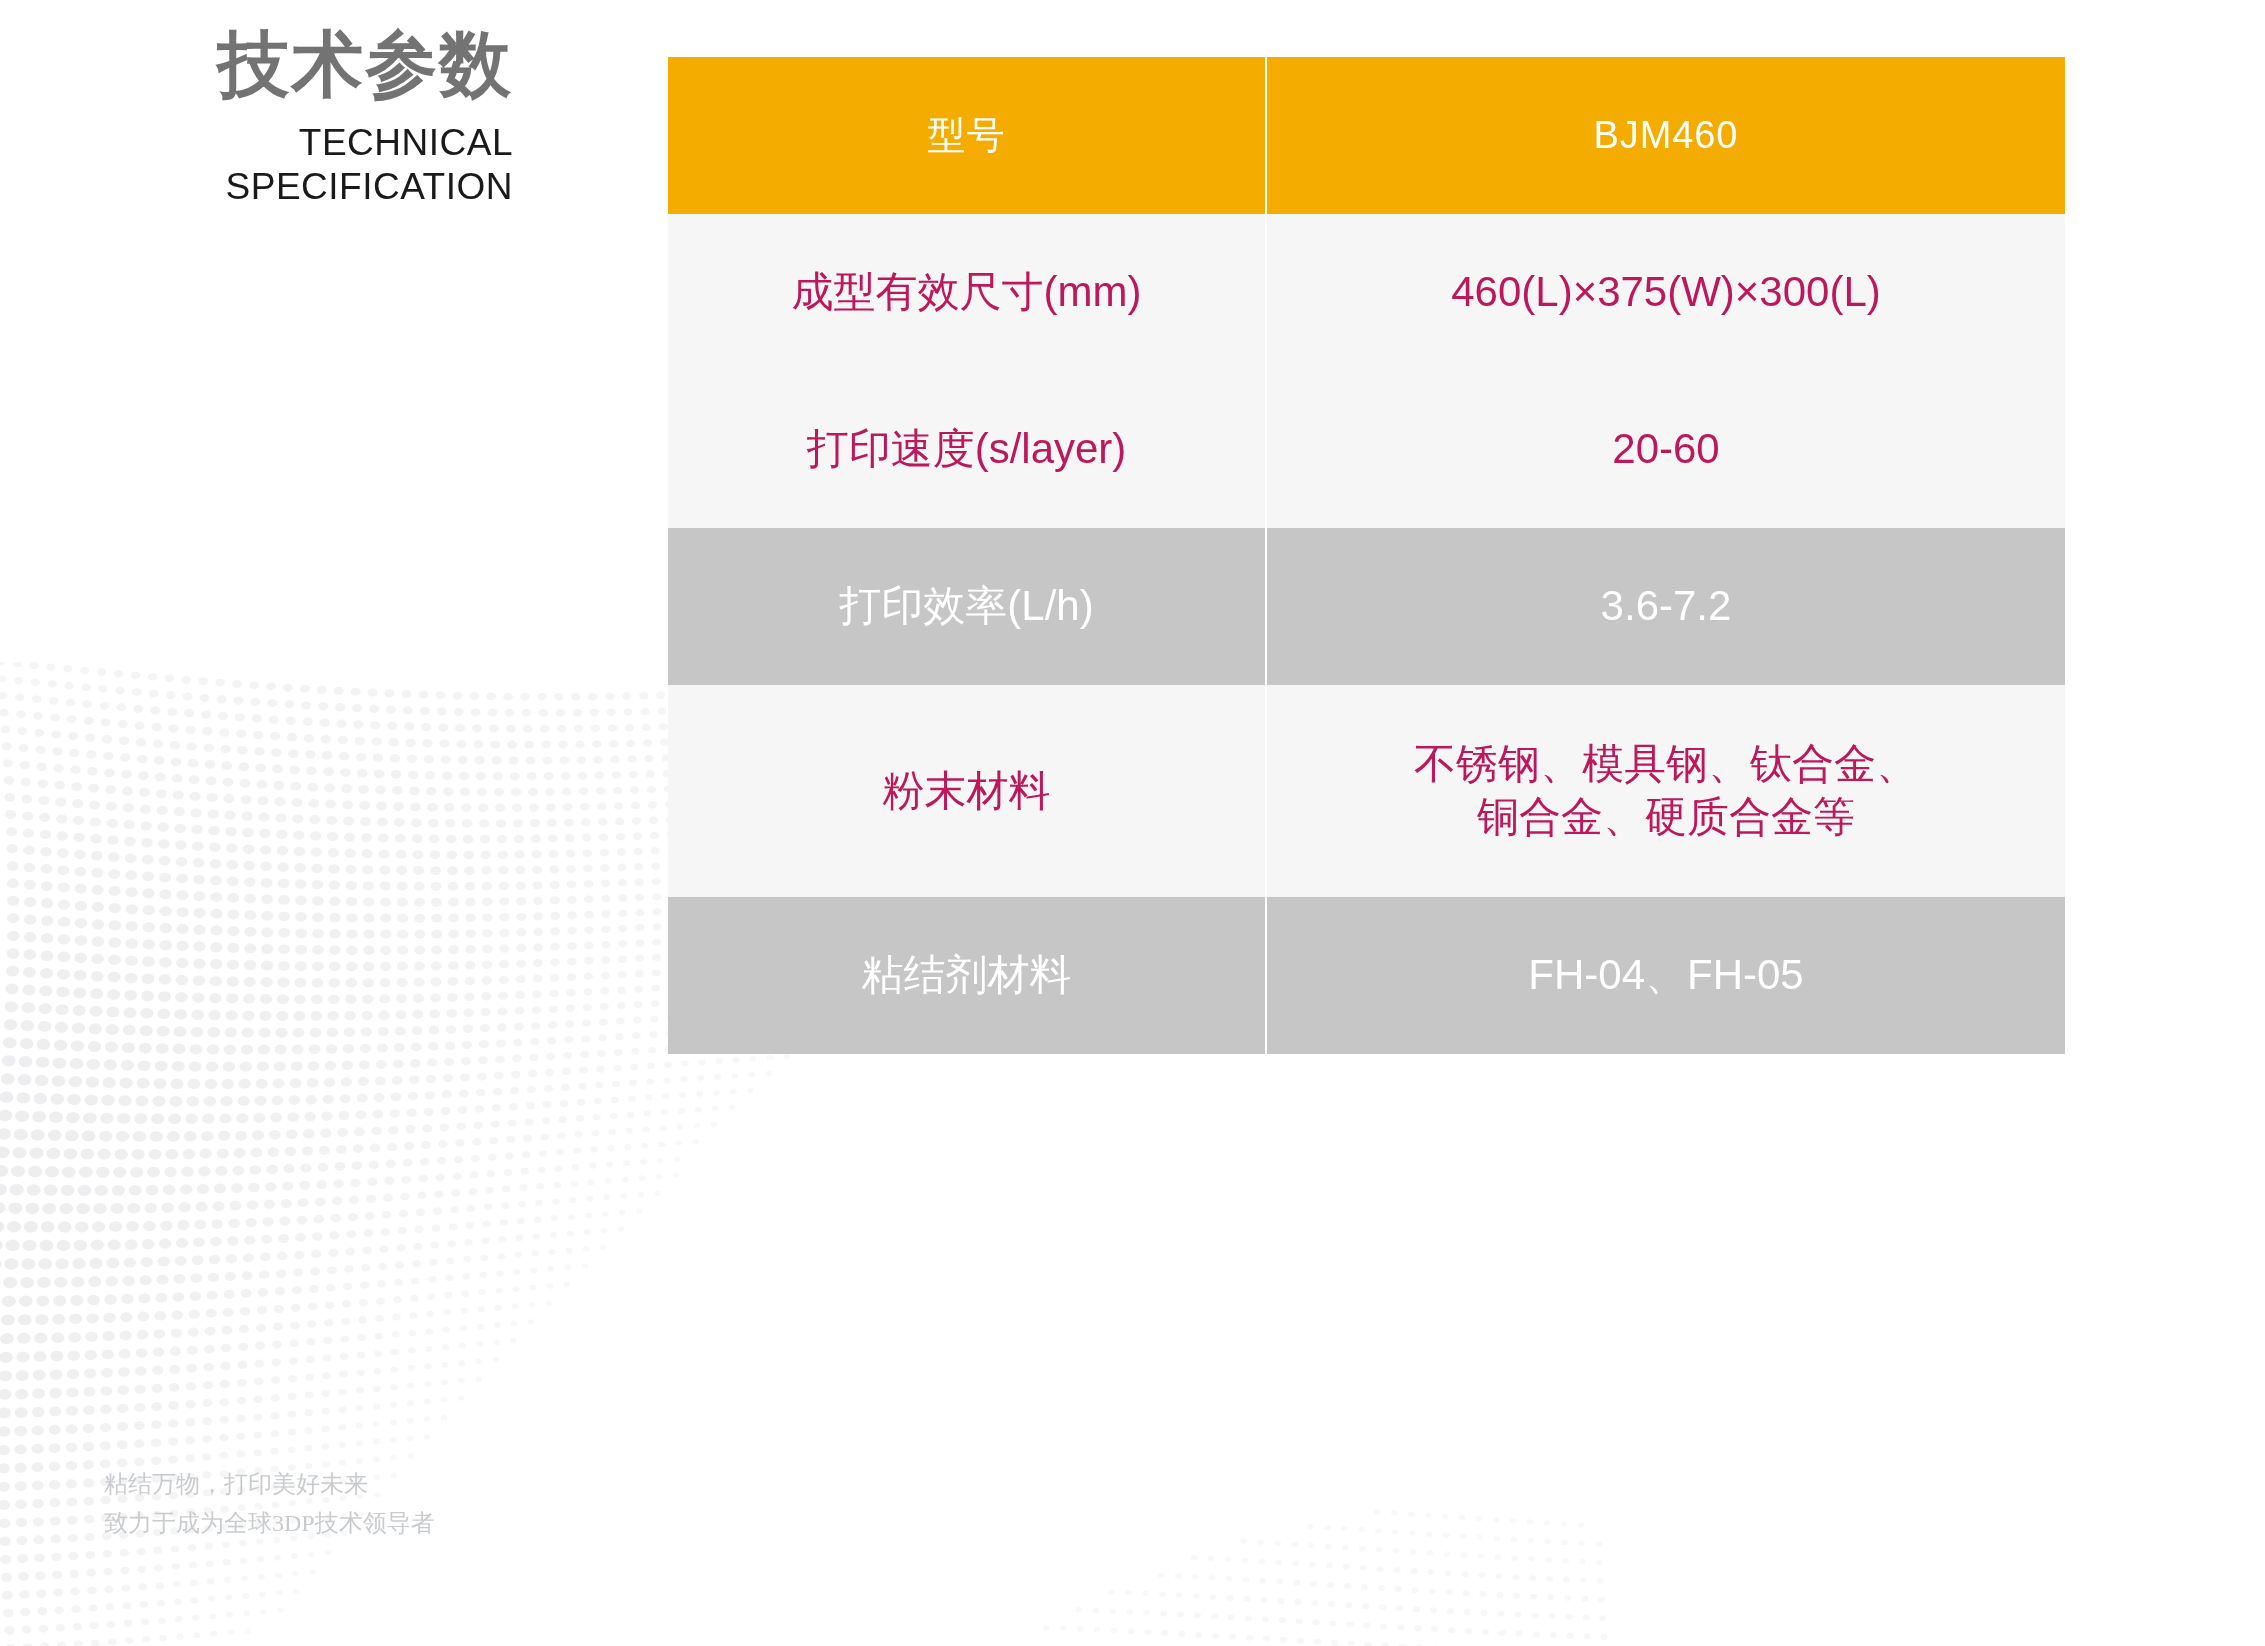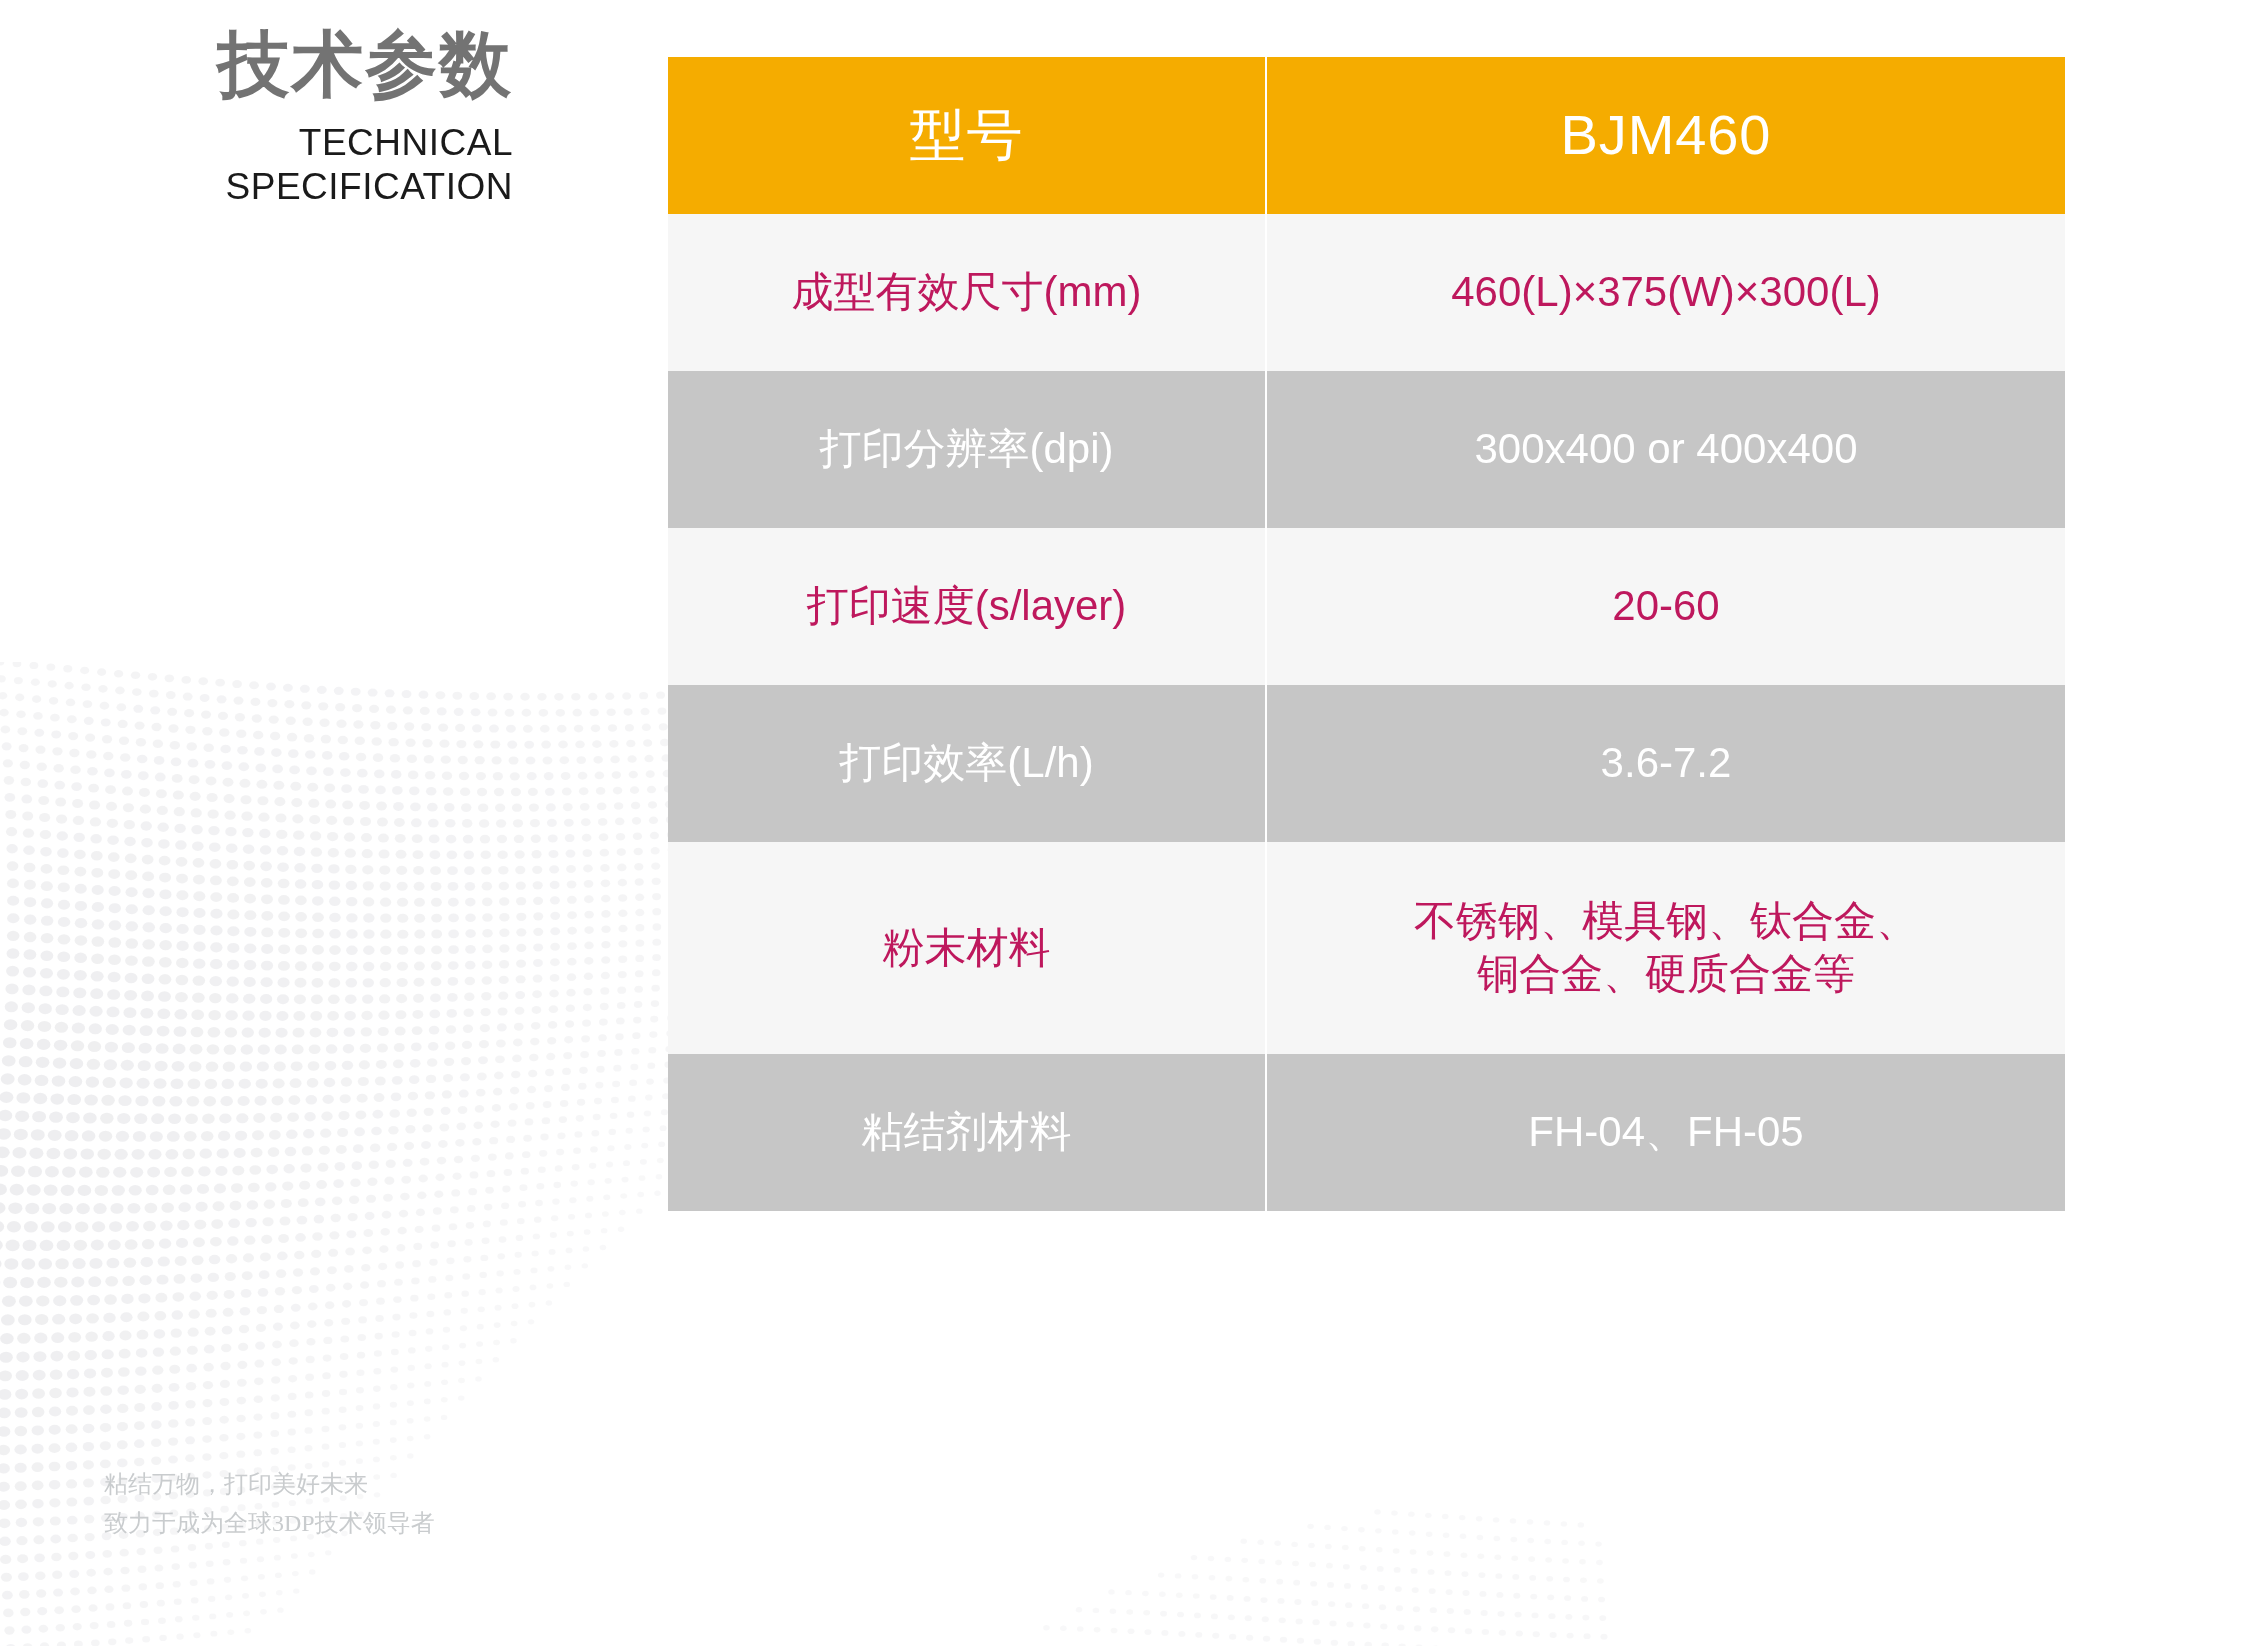--- a/index.html
+++ b/index.html
@@ -88,21 +88,21 @@
     vertical-align: middle;
     font-weight: 400;
     line-height: 1.26;
   }
 
   
   tr.hdr th {
     background: #F5AC00;
     color: #ffffff;
     height: 117px;
-    font-size: 56px;
+    font-size: 38px;
     font-weight: 700;
     letter-spacing: 0.9px;
   }
   tr.hdr th.hdr-label { border-right: 2.8px solid #ffffff; }
 
   
   tr.row-light td { background: #f6f6f6; color: #be185d; }
   tr.row-dark  td { background: #c6c6c6; color: #ffffff; }
 
   tr.row-light td.cell-label { border-right: 2.8px solid #ffffff; }
@@ -2679,26 +2679,20 @@
         <th class="hdr-value">BJM460</th>
       </tr>
     </thead>
     <tbody id="spec-body">
         <tr class="row-light">
           <td class="cell-label">成型有效尺寸(mm)</td>
           <td class="cell-value">
             <span class="val-line">460(L)×375(W)×300(L)</span>
           </td>
         </tr>
-        <tr class="row-dark">
-          <td class="cell-label">打印分辨率(dpi)</td>
-          <td class="cell-value">
-            <span class="val-line">300x400 or 400x400</span>
-          </td>
-        </tr>
         <tr class="row-light">
           <td class="cell-label">打印速度(s/layer)</td>
           <td class="cell-value">
             <span class="val-line">20-60</span>
           </td>
         </tr>
         <tr class="row-dark">
           <td class="cell-label bold-label">打印效率(L/h)</td>
           <td class="cell-value">
             <span class="val-line">3.6-7.2</span>

